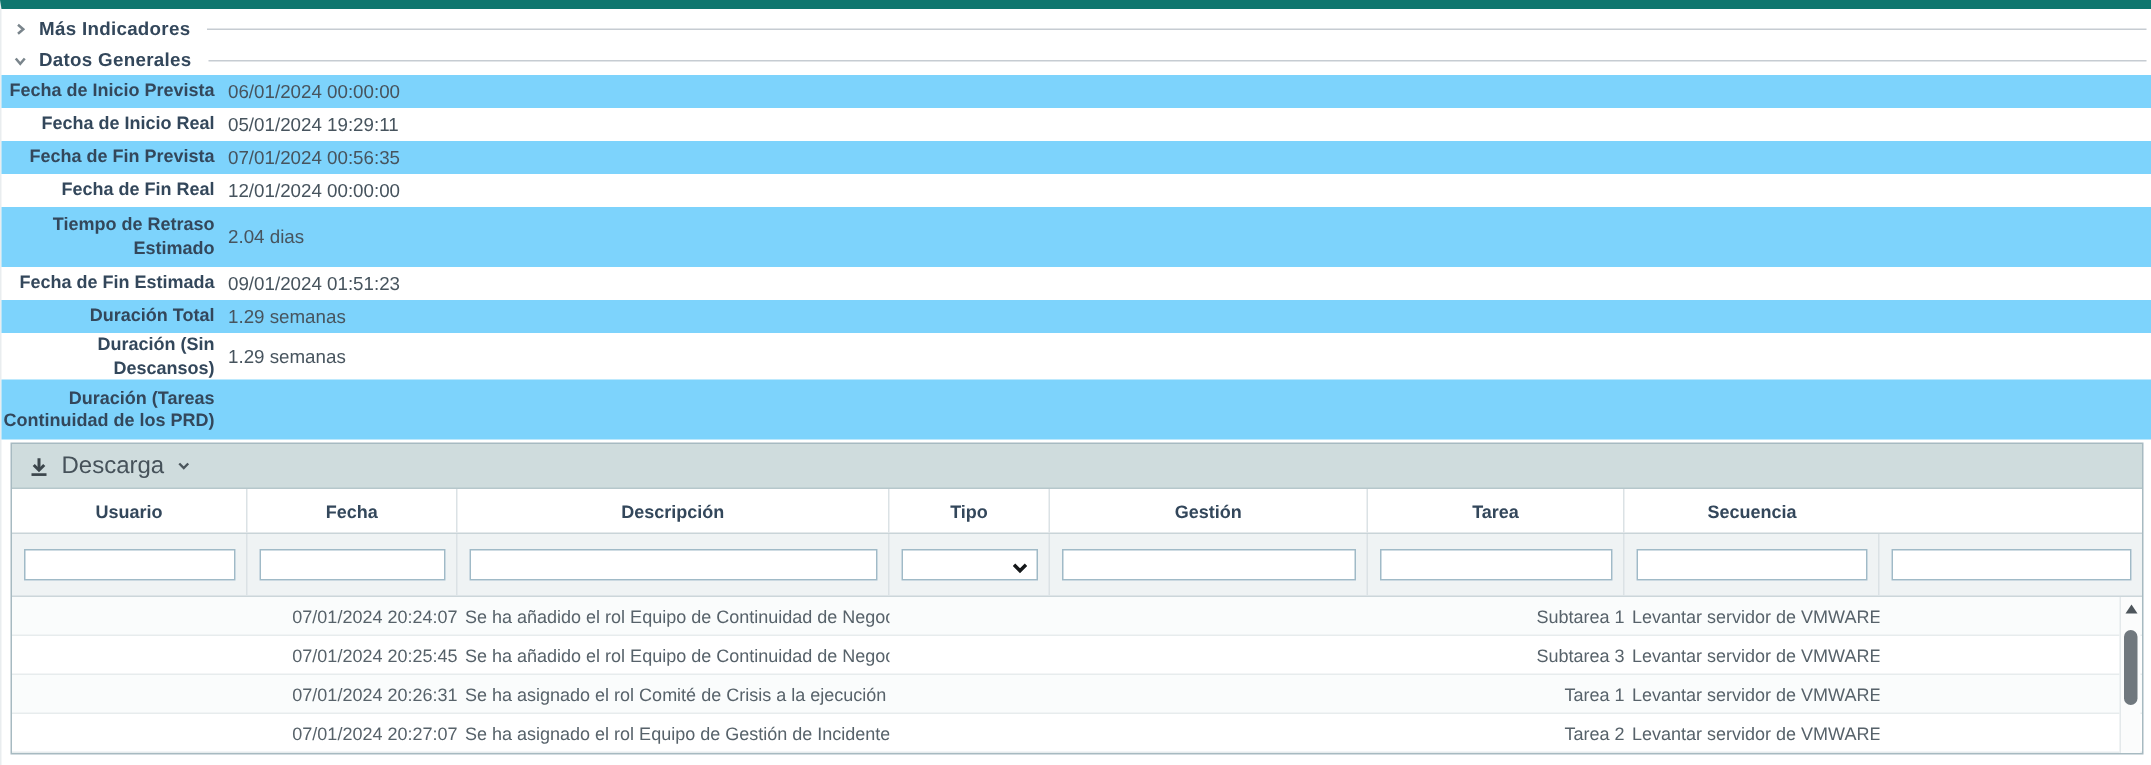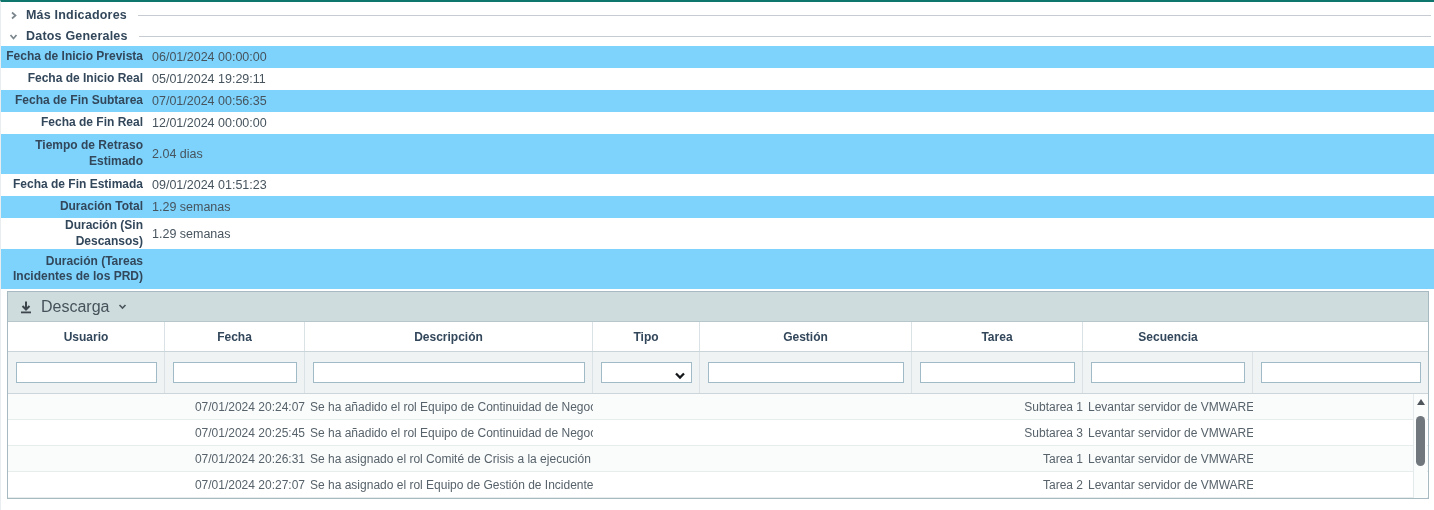--- a/index.html
+++ b/index.html
@@ -1,18 +1,18 @@
 <!DOCTYPE html>
 <html><head>
 <meta charset="utf-8">
 <style>
   * { margin:0; padding:0; box-sizing:border-box; }
   html,body { width:1434px; height:510px; overflow:hidden; background:#fff;
     font-family:"Liberation Sans","DejaVu Sans",sans-serif; }
-  .page { width:1434px; height:510px; border-top:2px solid #0f766e; border-left:1px solid #e9edef; position:relative; }
+  .page { width:1434px; height:510px; border-top:6px solid #0f766e; border-left:1px solid #e9edef; position:relative; }
 
   
   .legend { display:flex; align-items:center; height:20px; padding-left:8px; gap:7px; cursor:pointer; }
   .legend .chev { width:10px; height:10px; flex:0 0 auto; display:flex; align-items:center; }
   .legend .ltitle { font-size:12.5px; font-weight:bold; color:#33475b; letter-spacing:.2px; white-space:nowrap; }
   .legend .rule { flex:1 1 auto; height:1px; background:#c6ccd2; margin:0 3px 0 4px; }
   .legend.first { margin-top:3px; }
   .legend.mid { margin-top:1px; }
 
   
@@ -87,21 +87,21 @@
   <div>
     <div class="frow odd">
       <span class="flabel">Fecha de Inicio Prevista</span>
       <span class="fvalue">06/01/2024 00:00:00</span>
     </div>
     <div class="frow">
       <span class="flabel">Fecha de Inicio Real</span>
       <span class="fvalue">05/01/2024 19:29:11</span>
     </div>
     <div class="frow odd">
-      <span class="flabel">Fecha de Fin Subtarea</span>
+      <span class="flabel">Fecha de Fin Prevista</span>
       <span class="fvalue">07/01/2024 00:56:35</span>
     </div>
     <div class="frow">
       <span class="flabel">Fecha de Fin Real</span>
       <span class="fvalue">12/01/2024 00:00:00</span>
     </div>
     <div class="frow odd tall">
       <span class="flabel">Tiempo de Retraso Estimado</span>
       <span class="fvalue">2.04 dias</span>
     </div>
@@ -111,21 +111,21 @@
     </div>
     <div class="frow odd">
       <span class="flabel">Duración Total</span>
       <span class="fvalue">1.29 semanas</span>
     </div>
     <div class="frow">
       <span class="flabel">Duración (Sin Descansos)</span>
       <span class="fvalue">1.29 semanas</span>
     </div>
     <div class="frow odd tall">
-      <span class="flabel">Duración (Tareas Incidentes de los PRD)</span>
+      <span class="flabel">Duración (Tareas Continuidad de los PRD)</span>
       <span class="fvalue"></span>
     </div>
   </div>
 
 
   <div class="grid">
 
     <div class="toolbar">
       <div class="dl-btn">
         <span style="display:flex;align-items:center;">

